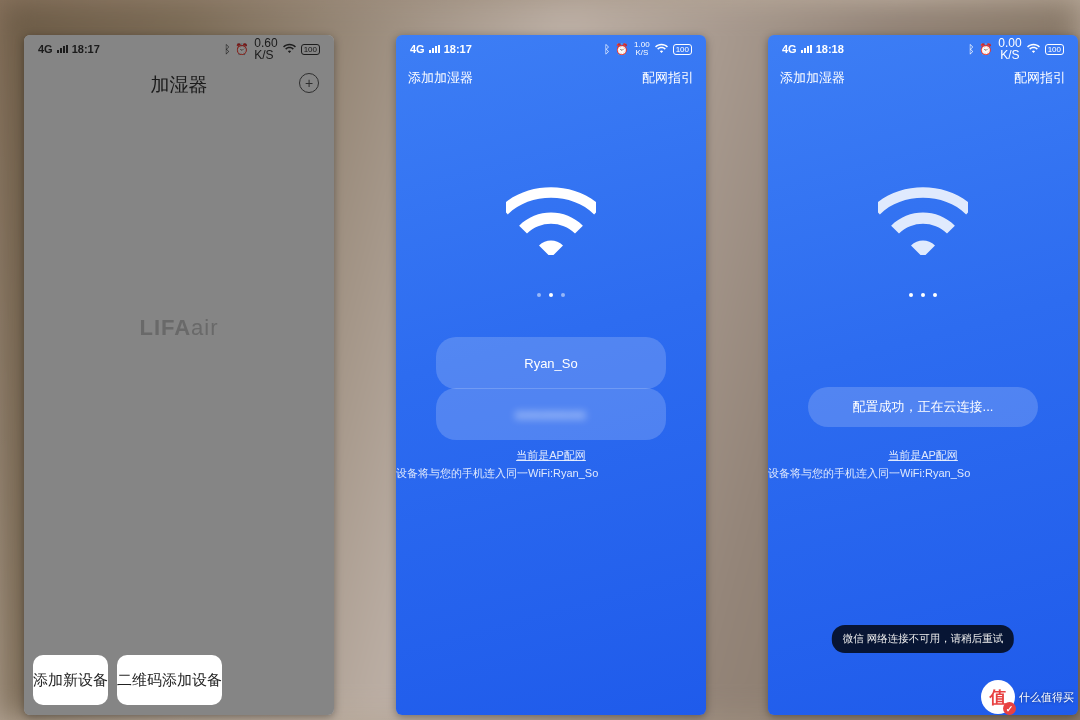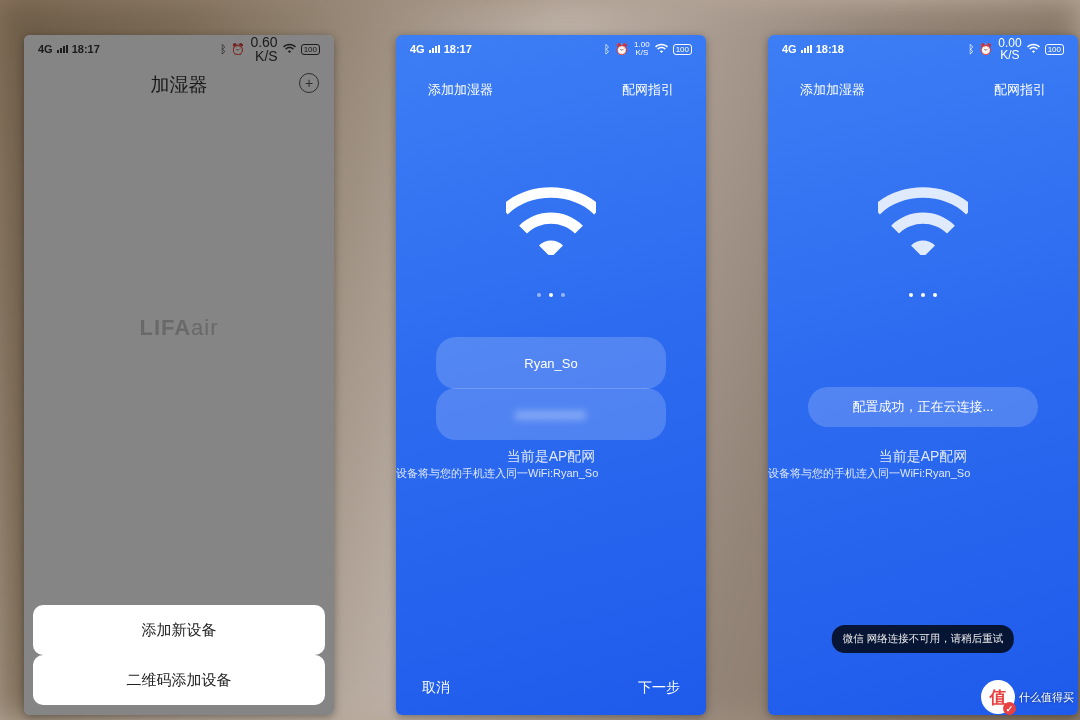--- a/index.html
+++ b/index.html
@@ -100,47 +100,48 @@
       z-index: 3;
     }
     .p1-brand span.air { font-weight: 400; }
     .p1-sheet {
       position: absolute;
       bottom: 10px;
       left: 9px;
       right: 9px;
       z-index: 10;
       display: flex;
-      flex-direction: column;
+      flex-direction: row;
+      gap: 9px;
     }
     .sheet-btn {
       background: #fff;
       border-radius: 10px;
       height: 50px;
       display: flex;
       align-items: center;
       justify-content: center;
       font-size: 15px;
       color: #222;
     }
     
     .pblue {
       background: linear-gradient(165deg, #3d7ef5 0%, #2d6cf0 45%, #1f5beb 100%);
       color: #fff;
     }
     .pblue .p1-status { color: #fff; z-index:3; }
     .pb-header {
       position: absolute;
-      top: 36px;
+      top: 24px;
       left: 0; right: 0;
       height: 38px;
       display: flex;
       align-items: center;
       justify-content: space-between;
-      padding: 0 32px;
+      padding: 0 12px;
       font-size: 13px;
       z-index: 3;
     }
     .wifi-big {
       position: absolute;
       top: 150px;
       left: 50%;
       transform: translateX(-50%);
       width: 90px;
       height: 70px;
@@ -191,23 +192,24 @@
       align-items: center;
       justify-content: center;
       font-size: 13px;
       z-index: 3;
     }
     .hint1 {
       position: absolute;
       top: 413px;
       left: 0; right: 0;
       text-align: center;
-      font-size: 14px;
+      font-size: 11px;
       color: rgba(255,255,255,.85);
       z-index: 3;
+      text-decoration: underline;
     }
     .hint2 {
       position: absolute;
       top: 431px;
       left: 0; right: 0;
       font-size: 11px;
       color: rgba(255,255,255,.85);
       z-index: 3;
     }
     .footer {
@@ -290,21 +292,21 @@
   <div class="phone p1">
     <div class="p1-status">
       <span class="status-left">
         <span>4G</span>
         <span class="sig-icon"></span>
         <span>18:17</span>
       </span>
       <span class="status-right">
         <span>ᛒ</span>
         <span>⏰</span>
-        <span style="font-size:14px;line-height:1;text-align:right"><span>0.60</span><br><span>K/S</span></span>
+        <span style="font-size:12px;line-height:1;text-align:left"><span>0.60</span><br><span>K/S</span></span>
         <span>
           <svg width="13" height="10" viewBox="0 0 24 18">
               <path d="M12 18l-3-3c1.7-1.7 4.3-1.7 6 0l-3 3zm-6-6l-2-2c4.4-4.4 11.6-4.4 16 0l-2 2c-3.3-3.3-8.7-3.3-12 0zm-4-4l-2-2c6.6-6.6 17.4-6.6 24 0l-2 2c-5.5-5.5-14.5-5.5-20 0z" fill="currentColor"></path>
             </svg>
         </span>
         <span style="border:1px solid currentColor;border-radius:3px;padding:0 2px;font-size:8px">100</span>
       </span>
     </div>
     <div class="p1-header">加湿器</div>
     <div class="p1-plus">+</div>
@@ -350,24 +352,20 @@
       <div class="dot"></div>
       <div class="dot on"></div>
       <div class="dot"></div>
     </div>
     <div class="input-box input1">Ryan_So</div>
     <div class="input-box input2">
       <span class="pw-blur">●●●●●●●●</span>
     </div>
     <div class="hint1">当前是AP配网</div>
     <div class="hint2">设备将与您的手机连入同一WiFi:Ryan_So</div>
-    <div class="footer">
-      <span>取消</span>
-      <span>下一步</span>
-    </div>
   </div>
 
   <div class="phone pblue">
     <div class="p1-status">
       <span class="status-left">
         <span>4G</span>
         <span class="sig-icon"></span>
         <span>18:18</span>
       </span>
       <span class="status-right">

